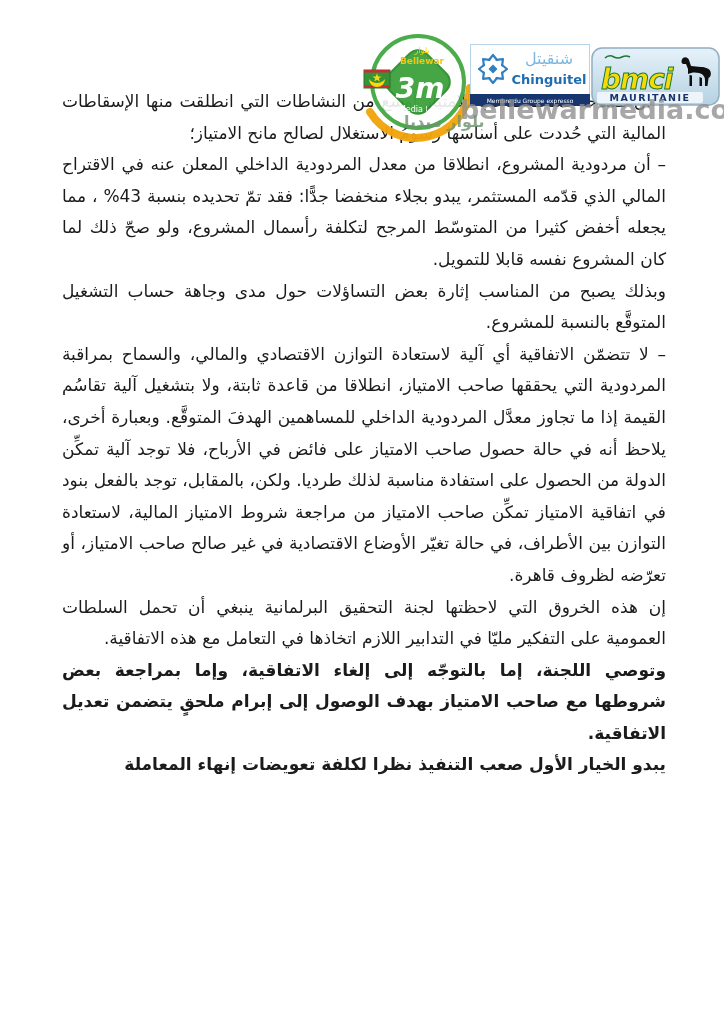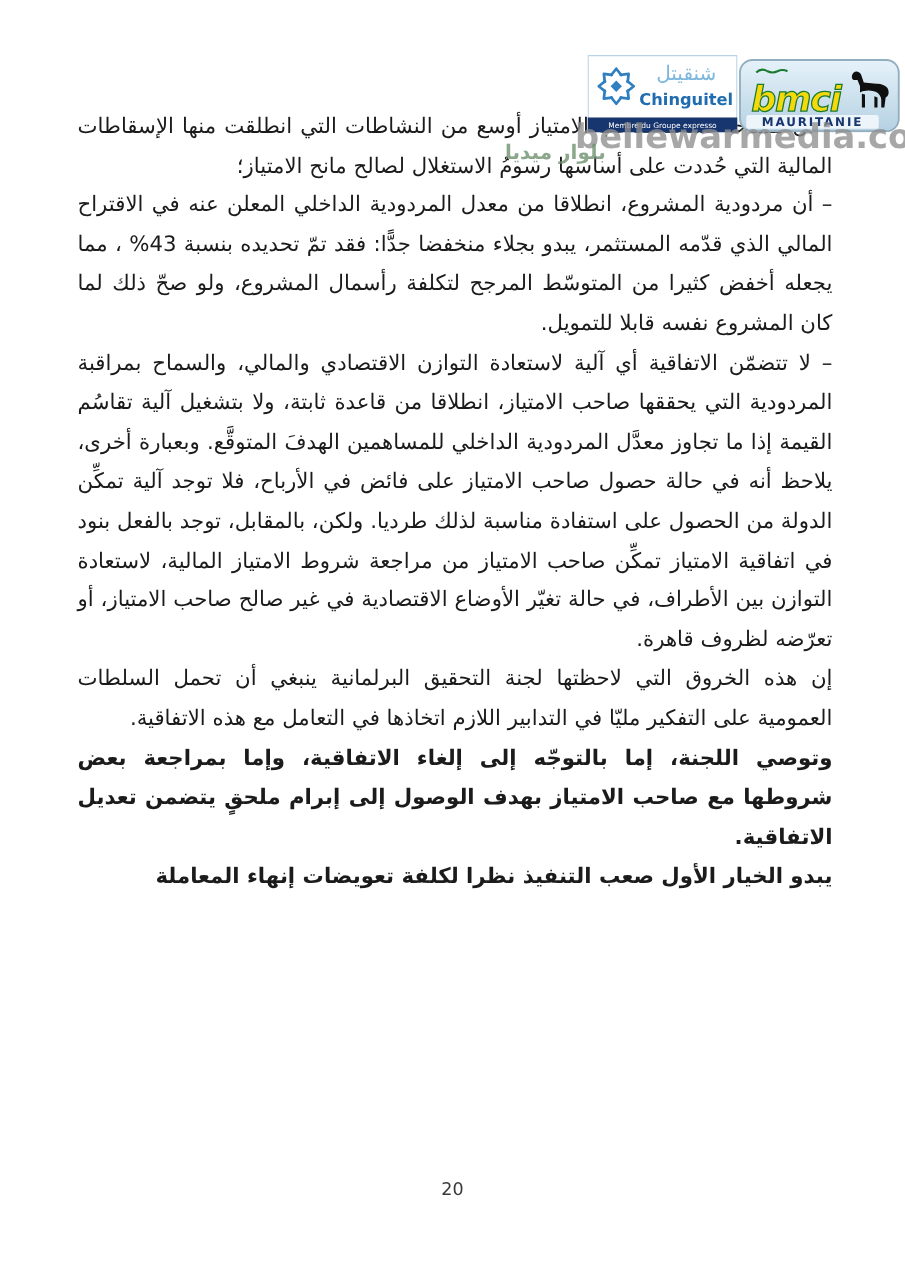--- a/index.html
+++ b/index.html
@@ -39,20 +39,38 @@
     color:rgba(110,145,110,.8);white-space:nowrap;
     font-family:"DejaVu Sans",sans-serif;
   }
   svg text{font-family:"DejaVu Sans",sans-serif;}
 </style>
 </head>
 <body>
 
 <div class="page">
 
+  <div class="logo logo-bm">
+    <svg viewBox="0 0 124 118" width="124" height="118">
+      <circle cx="62" cy="54" r="46" fill="#ffffff" fill-opacity="0.92" stroke="#45a945" stroke-width="4"></circle>
+      <path d="M14 84 A54 54 0 0 0 114 60" stroke="#f2a50c" stroke-width="8" fill="none" stroke-linecap="round"></path>
+      <rect x="36" y="28" width="52" height="52" rx="12" fill="#3fa33f" stroke="#2f8f2f" stroke-width="2" transform="rotate(45 62 54)"></rect>
+      <g transform="translate(8,42)">
+        <rect width="26" height="18" fill="#2f8f2f" stroke="#1f6f1f" stroke-width="1"></rect>
+        <rect width="26" height="2.5" fill="#c1272d"></rect>
+        <rect y="15.5" width="26" height="2.5" fill="#c1272d"></rect>
+        <path d="M5 9 A8 8 0 0 0 21 9 A10 10 0 0 1 5 9 Z" fill="#ffd700"></path>
+        <polygon points="13,3.5 14.2,6.6 17.4,6.6 14.8,8.5 15.8,11.6 13,9.8 10.2,11.6 11.2,8.5 8.6,6.6 11.8,6.6" fill="#ffd700"></polygon>
+      </g>
+      <text x="66" y="25" font-size="8" fill="#ffd700" text-anchor="middle">بلوار</text>
+      <text x="66" y="36" font-size="9" font-weight="bold" fill="#f2c50c" text-anchor="middle">Bellewar</text>
+      <text x="64" y="70" font-size="28" font-weight="bold" font-style="italic" fill="#ffffff" text-anchor="middle">3m</text>
+      <text x="64" y="84" font-size="8" fill="#ffffff" text-anchor="middle">Media ميديا</text>
+    </svg>
+  </div>
 
   <div class="logo logo-chinguitel">
     <svg viewBox="0 0 120 62" width="120" height="62">
       <rect x="0.5" y="0.5" width="119" height="61" fill="#ffffff" stroke="#b8d4e8"></rect>
       <g transform="translate(23,25)" stroke="#2f7fc1" stroke-width="2.2" fill="none" stroke-linecap="round">
         <g>
             <path d="M0 -14 L-4 -9 M0 -14 L4 -9"></path>
           </g>
         <g transform="rotate(45)">
             <path d="M0 -14 L-4 -9 M0 -14 L4 -9"></path>
@@ -102,21 +120,21 @@
       <text x="59" y="54" font-size="9.5" font-weight="bold" fill="#17356e" letter-spacing="1.5" text-anchor="middle">MAURITANIE</text>
     </svg>
   </div>
 
   <div class="wm-domain">bellewarmedia.com</div>
   <div class="wm-ar">بلوار ميديا</div>
 
   <div class="text-block">
     <p>– أن مساحة نشاط صاحب الامتياز أوسع من النشاطات التي انطلقت منها الإسقاطات المالية التي حُددت على أساسها رسومُ الاستغلال لصالح مانح الامتياز؛</p>
     <p>– أن مردودية المشروع، انطلاقا من معدل المردودية الداخلي المعلن عنه في الاقتراح المالي الذي قدّمه المستثمر، يبدو بجلاء منخفضا جدًّا: فقد تمّ تحديده بنسبة 43% ، مما يجعله أخفض كثيرا من المتوسّط المرجح لتكلفة رأسمال المشروع، ولو صحّ ذلك لما كان المشروع نفسه قابلا للتمويل.</p>
+    <p>وبذلك يصبح من المناسب إثارة بعض التساؤلات حول مدى وجاهة حساب التشغيل المتوقَّع بالنسبة للمشروع.</p>
     <p>– لا تتضمّن الاتفاقية أي آلية لاستعادة التوازن الاقتصادي والمالي، والسماح بمراقبة المردودية التي يحققها صاحب الامتياز، انطلاقا من قاعدة ثابتة، ولا بتشغيل آلية تقاسُم القيمة إذا ما تجاوز معدَّل المردودية الداخلي للمساهمين الهدفَ المتوقَّع. وبعبارة أخرى، يلاحظ أنه في حالة حصول صاحب الامتياز على فائض في الأرباح، فلا توجد آلية تمكِّن الدولة من الحصول على استفادة مناسبة لذلك طرديا. ولكن، بالمقابل، توجد بالفعل بنود في اتفاقية الامتياز تمكِّن صاحب الامتياز من مراجعة شروط الامتياز المالية، لاستعادة التوازن بين الأطراف، في حالة تغيّر الأوضاع الاقتصادية في غير صالح صاحب الامتياز، أو تعرّضه لظروف قاهرة.</p>
     <p>إن هذه الخروق التي لاحظتها لجنة التحقيق البرلمانية ينبغي أن تحمل السلطات العمومية على التفكير مليّا في التدابير اللازم اتخاذها في التعامل مع هذه الاتفاقية.</p>
     <p class="bold">وتوصي اللجنة، إما بالتوجّه إلى إلغاء الاتفاقية، وإما بمراجعة بعض شروطها مع صاحب الامتياز بهدف الوصول إلى إبرام ملحقٍ يتضمن تعديل الاتفاقية.</p>
     <p class="bold">يبدو الخيار الأول صعب التنفيذ نظرا لكلفة تعويضات إنهاء المعاملة</p>
   </div>
 
-  <div class="page-number">20</div>
 
 </div>
 
 </body></html>

